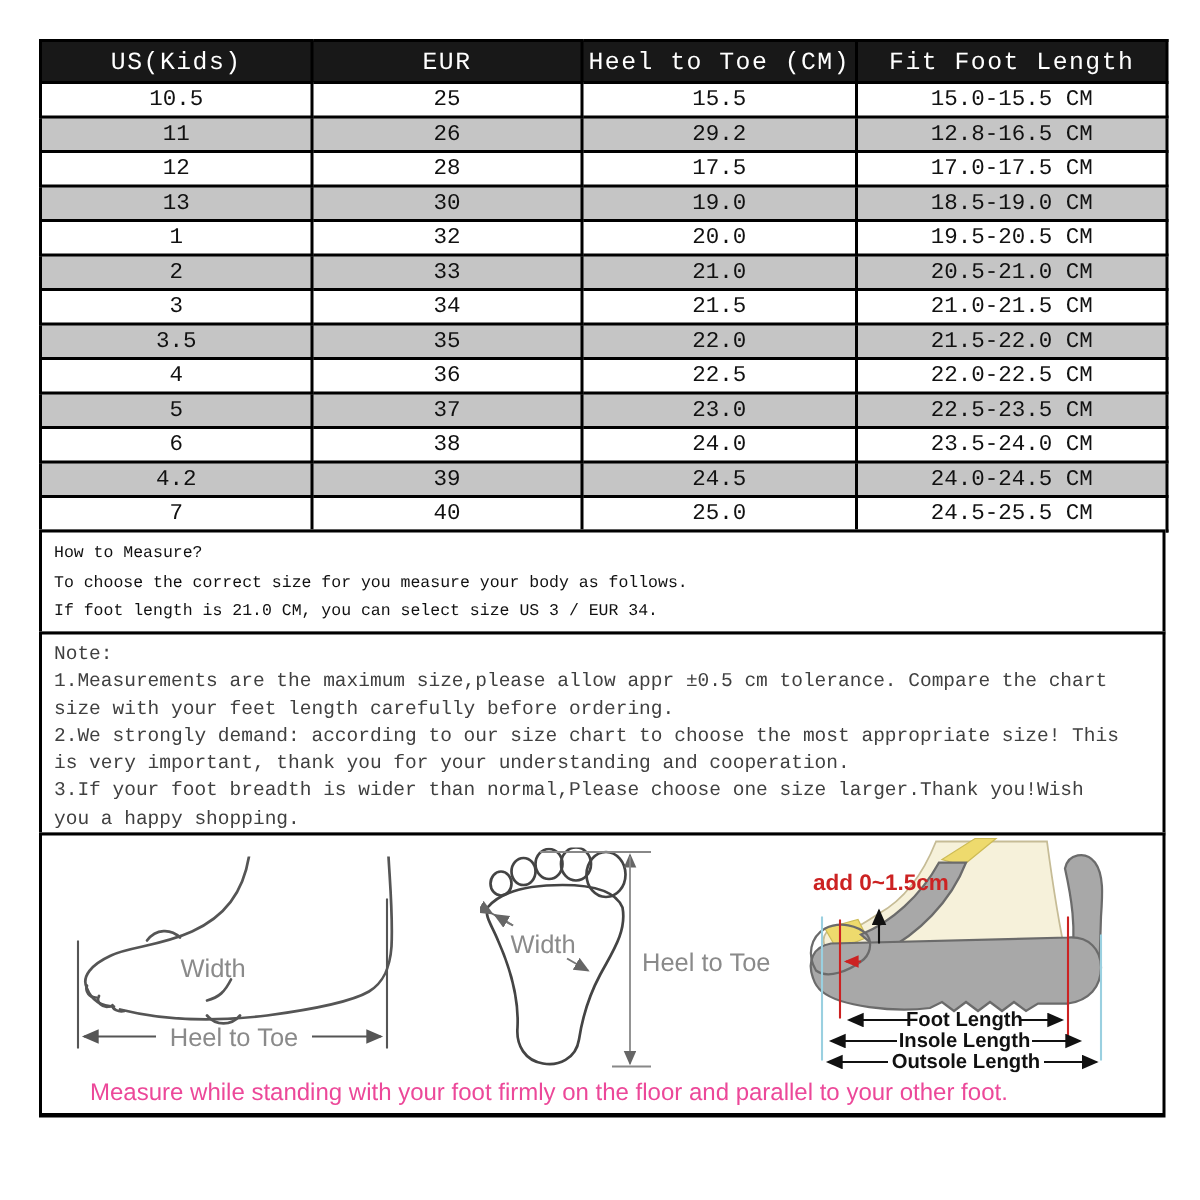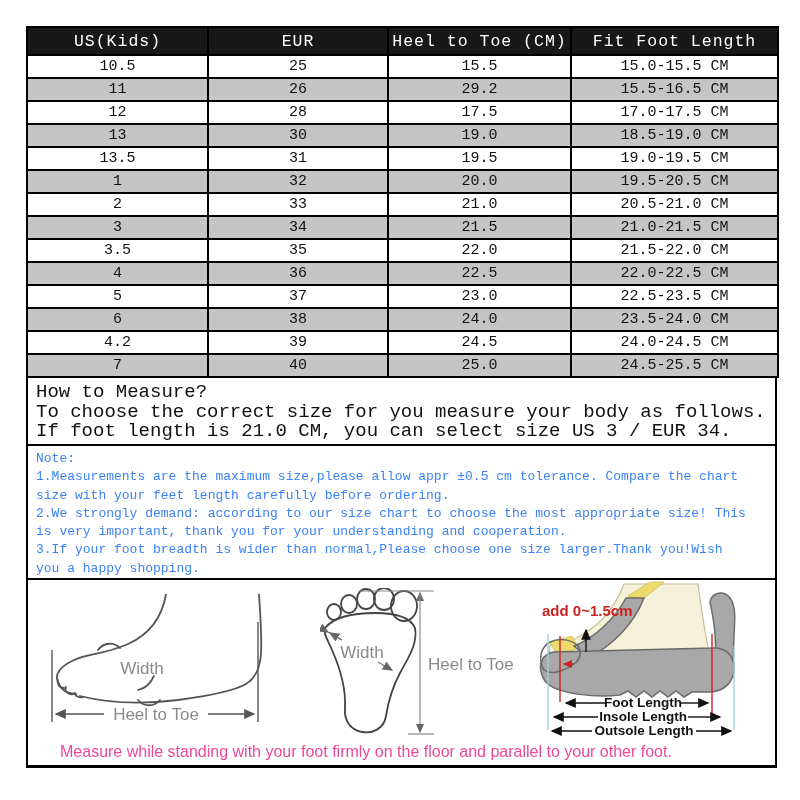--- a/index.html
+++ b/index.html
@@ -12,22 +12,22 @@
     background:#181818; color:#ffffff; font-weight:normal;
     font-size:16.5px; height:26px; border:2px solid #000; letter-spacing:1px; padding:0;
   }
   table.size td {
     font-size:15px; text-align:center; height:21px; border:2px solid #000;
     color:#111; padding:0; background:#ffffff;
   }
   table.size tbody tr:nth-child(even) td { background:#c5c5c5; }
 
   .box { border:2px solid #000; margin-top:-2px; box-sizing:border-box; width:751px; background:#fff; }
-  .howto { height:70px; padding:5px 8px 0 8px; font-size:19px; line-height:19.5px; color:#111; }
-  .note  { height:136px; padding:4px 8px 0 8px; font-size:13px; line-height:18.3px; color:#3b82f6; }
+  .howto { height:70px; padding:5px 8px 0 8px; font-size:11px; line-height:19.5px; color:#111; }
+  .note  { height:136px; padding:4px 8px 0 8px; font-size:13px; line-height:18.3px; color:#404040; }
   .diagrams { height:190px; position:relative; border-bottom-width:3px; }
 
   .svg-abs { position:absolute; }
   .caption {
     position:absolute; left:32px; top:163px;
     font-family:"Liberation Sans",sans-serif; font-size:16px; color:#ec4899;
     white-space:nowrap;
   }
   .lbl  { font-family:"Liberation Sans",sans-serif; fill:#8a8a8a; font-size:17px; }
   .blbl { font-family:"Liberation Sans",sans-serif; fill:#111; font-size:13.5px; font-weight:bold; }
@@ -58,39 +58,33 @@
         <tr>
           <td>10.5</td>
           <td>25</td>
           <td>15.5</td>
           <td>15.0-15.5 CM</td>
         </tr>
         <tr>
           <td>11</td>
           <td>26</td>
           <td>29.2</td>
-          <td>15.5-16.5 CM</td>
+          <td>12.8-16.5 CM</td>
         </tr>
         <tr>
           <td>12</td>
           <td>28</td>
           <td>17.5</td>
           <td>17.0-17.5 CM</td>
         </tr>
         <tr>
           <td>13</td>
           <td>30</td>
           <td>19.0</td>
           <td>18.5-19.0 CM</td>
-        </tr>
-        <tr>
-          <td>13.5</td>
-          <td>31</td>
-          <td>19.5</td>
-          <td>19.0-19.5 CM</td>
         </tr>
         <tr>
           <td>1</td>
           <td>32</td>
           <td>20.0</td>
           <td>19.5-20.5 CM</td>
         </tr>
         <tr>
           <td>2</td>
           <td>33</td>

